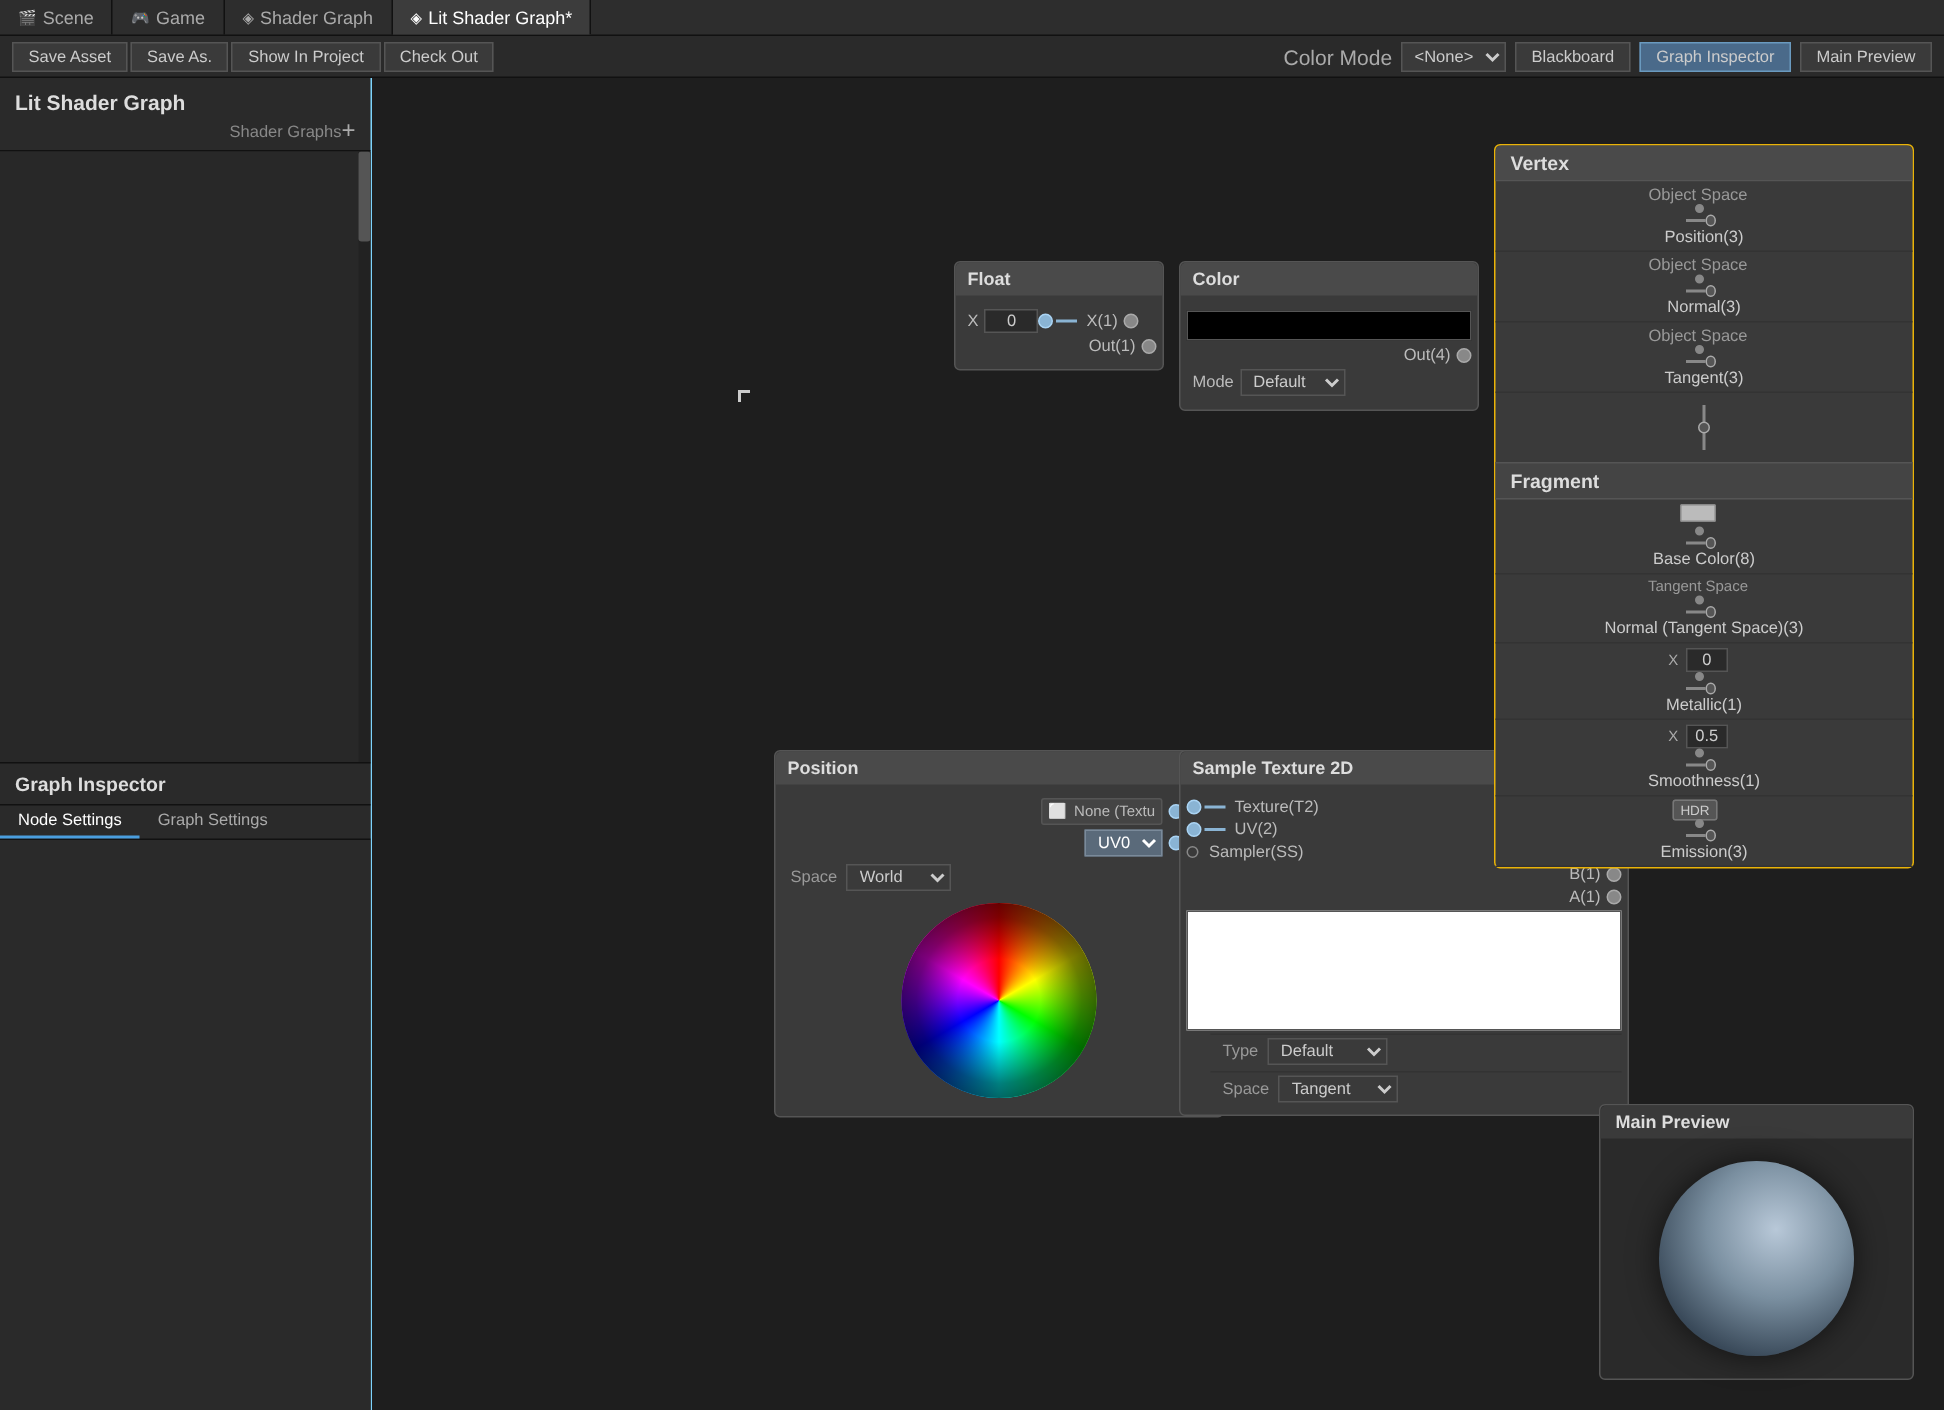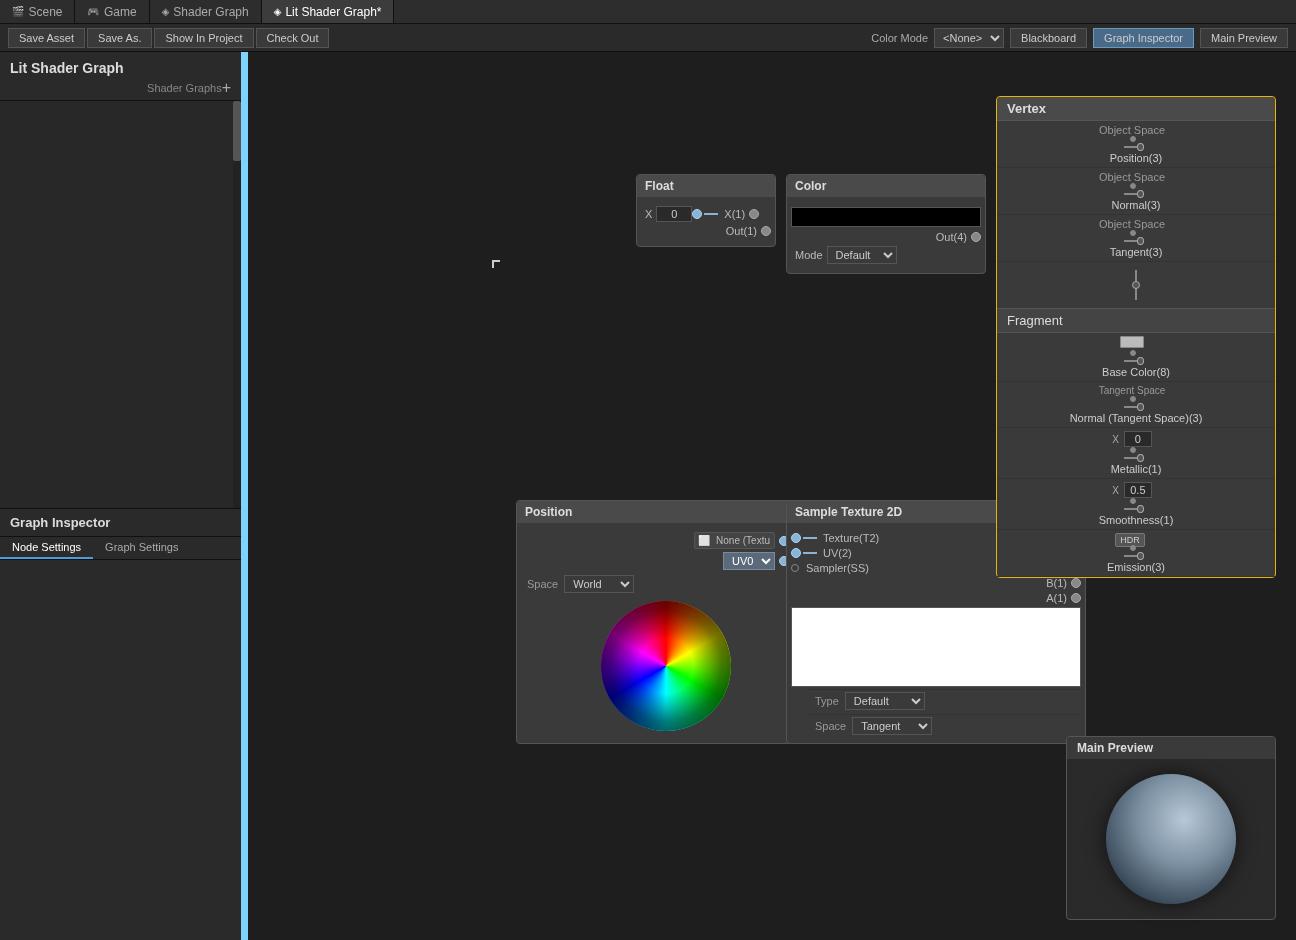--- a/index.html
+++ b/index.html
@@ -62,21 +62,21 @@
     }
 
     .toolbar-right {
       margin-left: auto;
       display: flex;
       align-items: center;
       gap: 6px;
     }
     .color-mode-label {
       color: #aaa;
-      font-size: 11px;
+      font-size: 14px;
       margin-left: 16px;
     }
     .color-mode-select {
       background: #3a3a3a;
       border: 1px solid #555;
       color: #ccc;
       font-size: 11px;
       padding: 1px 4px;
       height: 20px;
     }
@@ -99,21 +99,21 @@
     
     .main-layout {
       display: flex;
       height: calc(940px - 52px);
     }
 
     
     .left-panel {
       width: 248px;
       background: #2a2a2a;
-      border-right: 7px solid #7dd3fc;
+      border-right: 1px solid #7dd3fc;
       display: flex;
       flex-direction: column;
       flex-shrink: 0;
     }
 
     .lit-shader-header {
       padding: 8px 10px 4px 10px;
       border-bottom: 1px solid #111;
     }
     .lit-shader-title {
@@ -365,21 +365,21 @@
     }
     .master-port-name {
       font-size: 11px;
       color: #ccc;
     }
     .fragment-header {
       padding: 4px 10px;
       background: #444;
       font-size: 13px;
       color: #ddd;
-      font-weight: normal;
+      font-weight: bold;
       border-top: 1px solid #555;
       border-bottom: 1px solid #555;
     }
 
     
     .connector-svg {
       position: absolute;
       top: 0;
       left: 0;
       width: 100%;

